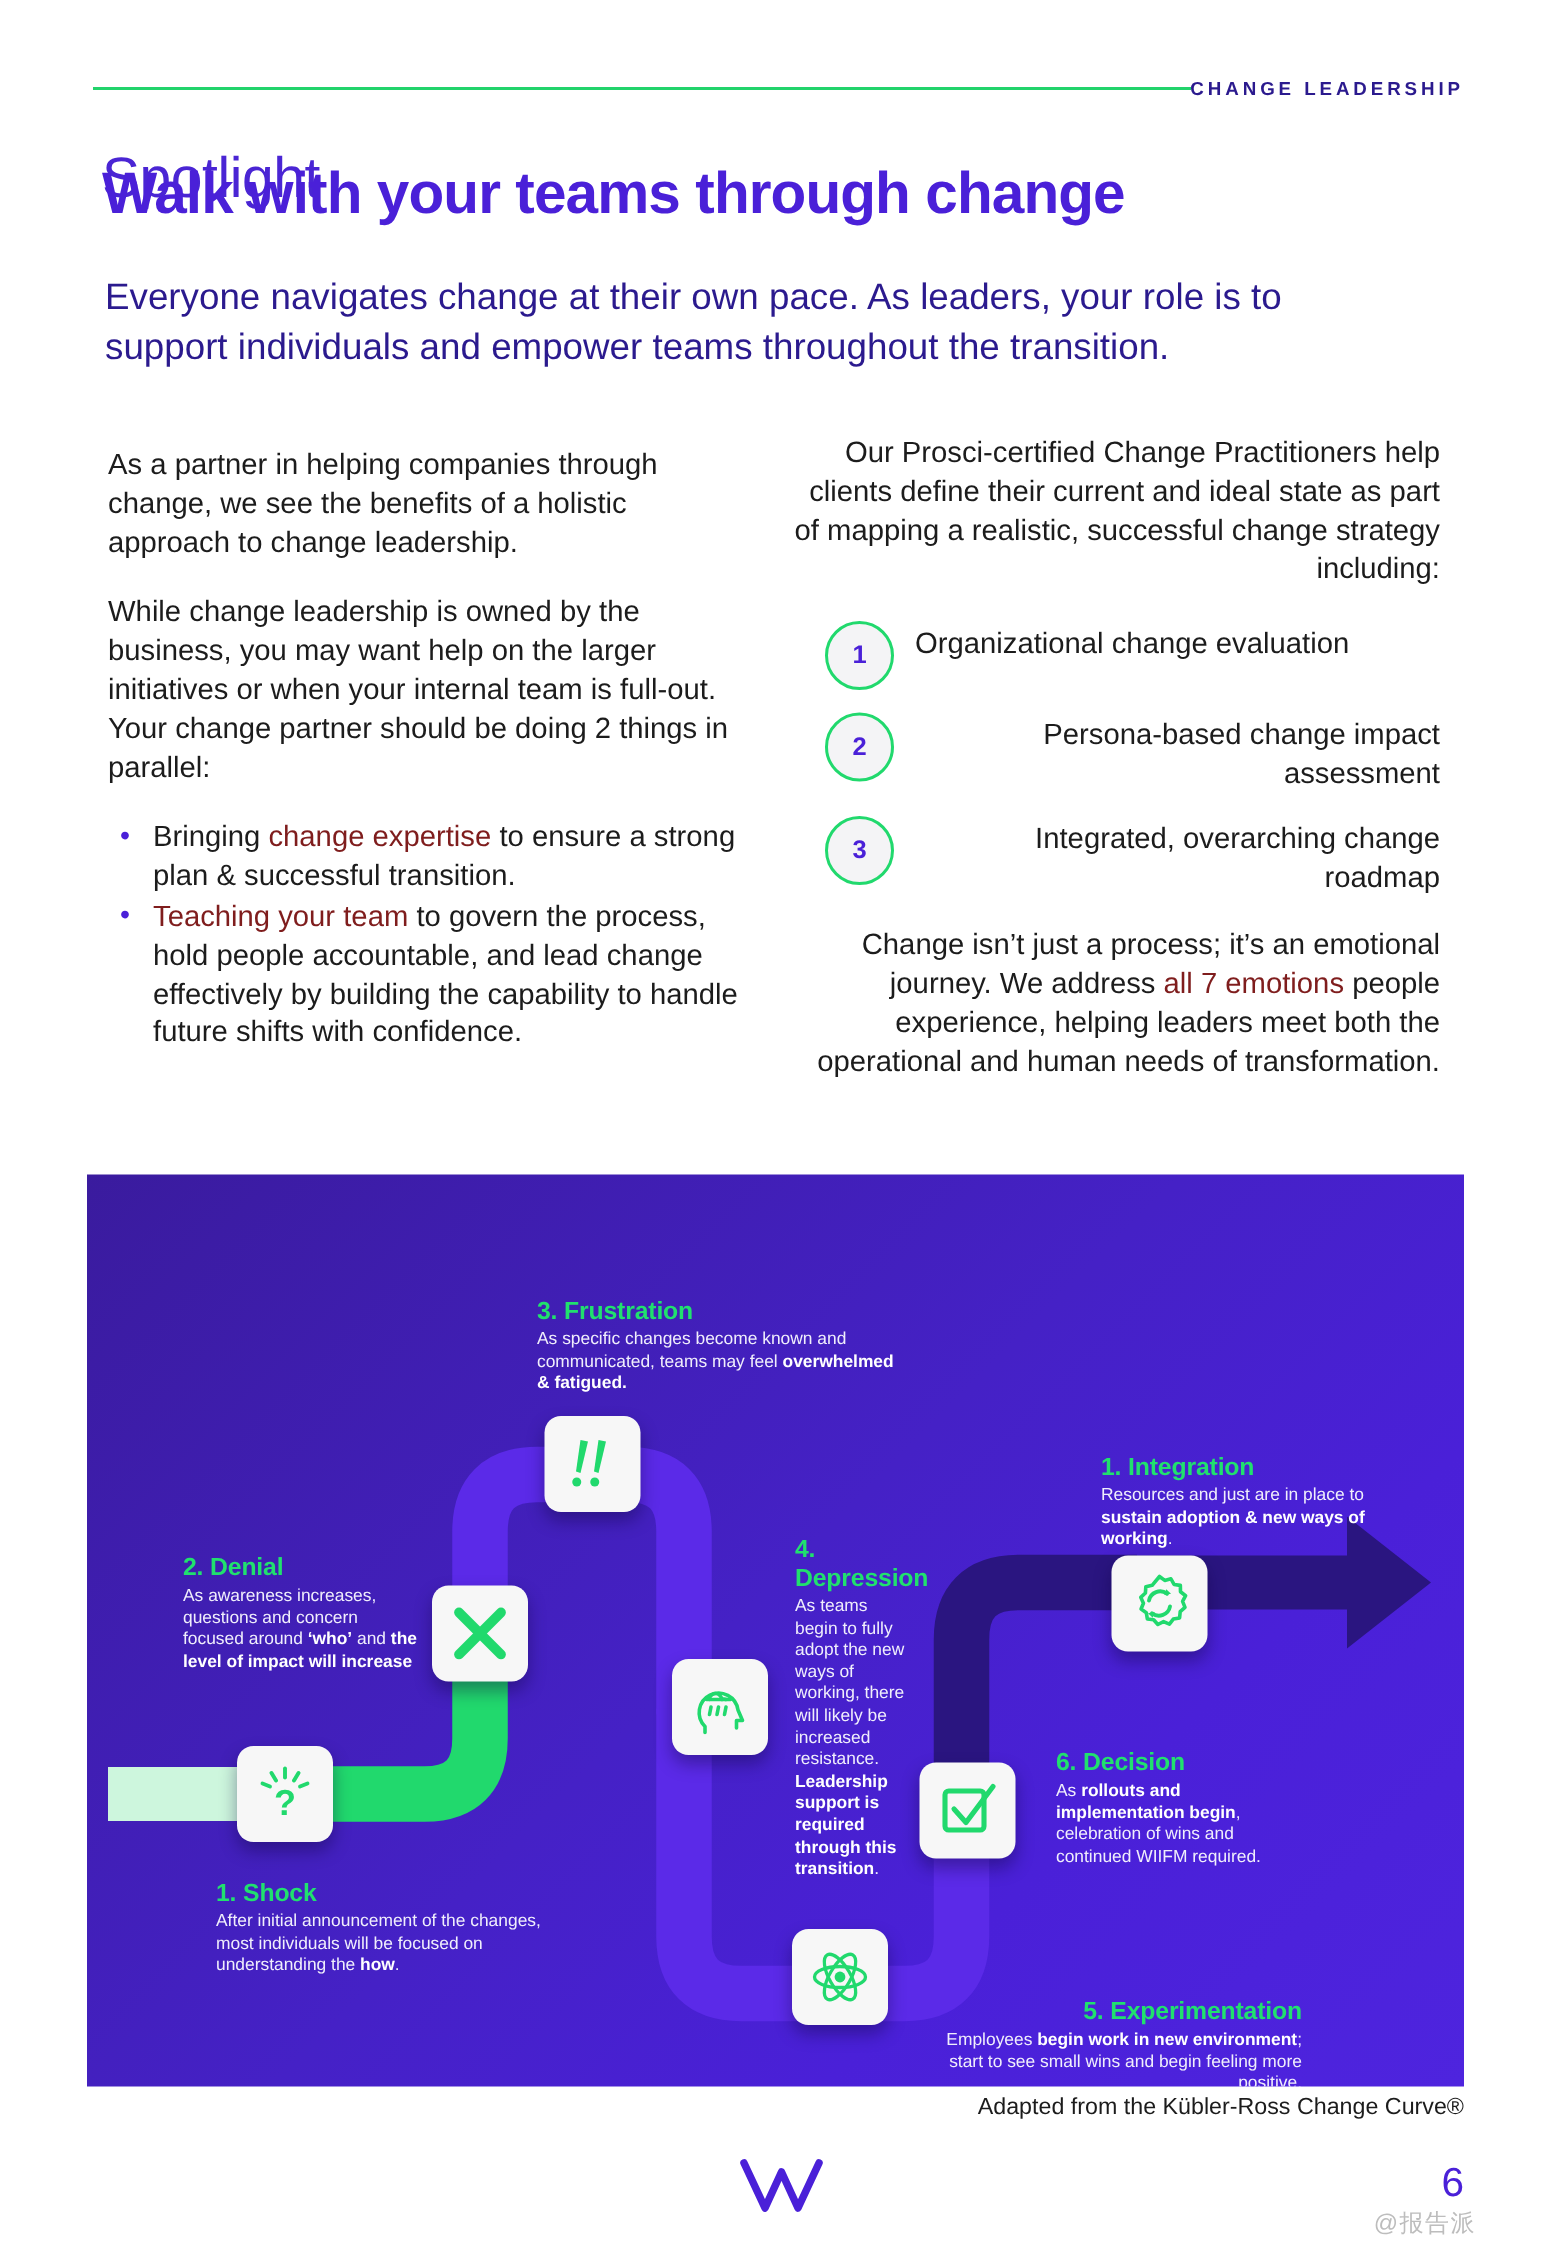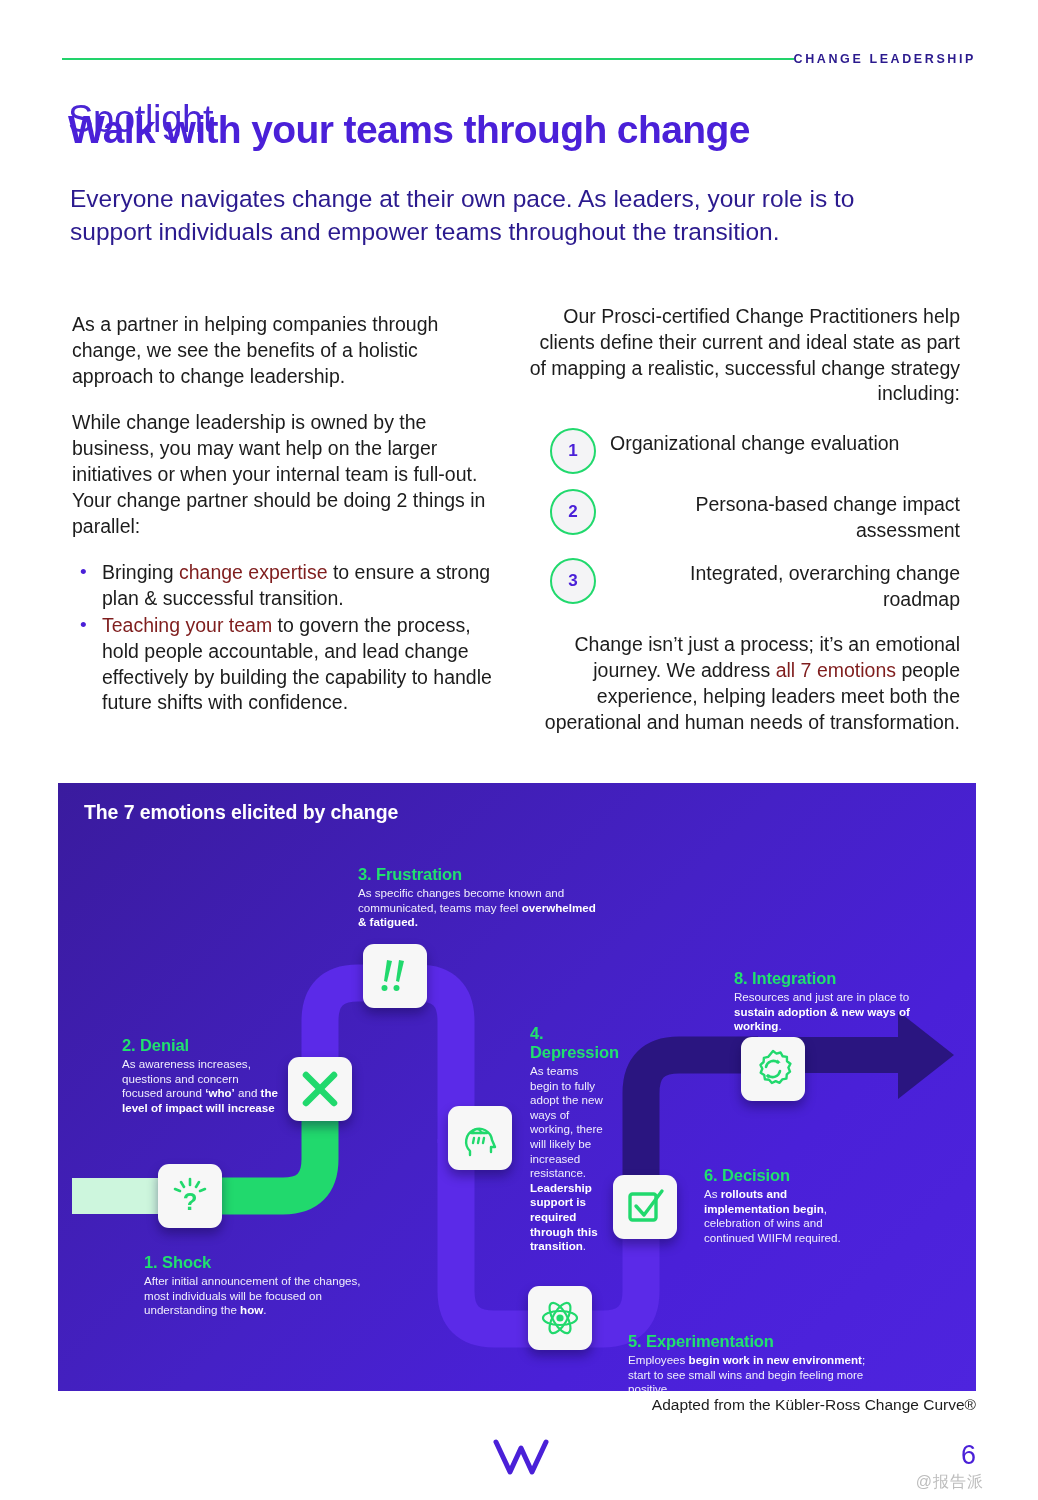--- a/index.html
+++ b/index.html
@@ -27,21 +27,21 @@
     font-size:39px; font-weight:700; color:#4a20d8; letter-spacing:-0.6px;text-align:right;
   }
   .lede {
     position:absolute; left:70px; top:182px; width:830px;
     font-size:24.5px; line-height:33px; color:#2b1a8e; font-weight:400;
   }
   
   .col-left  { position:absolute; left:72px; top:298px; width:432px; }
   .col-right { position:absolute; left:528px; top:290px; width:432px;text-align:right; }
   .para {
-    font-size:19.5px; line-height:25.8px; color:#1c1c1c; margin-bottom:21px;margin-top:14px;
+    font-size:19.5px; line-height:25.8px; color:#1c1c1c; margin-bottom:21px;
   }
   .para:last-child { margin-bottom:0; }
   .bullets { list-style:none; margin-top:2px; }
   .bullets li {
     position:relative; padding-left:30px;
     font-size:19.5px; line-height:25.8px; color:#1c1c1c; margin-bottom:1px;
   }
   .bullets li:before {
     content:"•"; position:absolute; left:8px; top:-1px; color:#4a20d8; font-size:19px;
   }
@@ -72,21 +72,21 @@
   .flow { position:absolute; inset:0; }
   
   .blk { position:absolute; color:#ffffff; }
   .blk h4 { font-size:16.5px; font-weight:700; color:#21e06e; margin-bottom:2px; letter-spacing:-0.1px; }
   .blk p  { font-size:11.6px; line-height:14.6px; font-weight:400; color:#f0eefc; }
   .blk p b { font-weight:700; color:#ffffff; }
   .b-frust  { left:300px; top:82px;  width:240px; }
   .b-denial { left:64px;  top:253px; width:160px; }
   .b-shock  { left:86px;  top:470px; width:240px; }
   .b-depr   { left:472px; top:241px; width:78px;  }
-  .b-exper  { left:570px; top:549px; width:240px; }
+  .b-exper  { left:570px; top:549px; width:240px;text-align:right; }
   .b-decis  { left:646px; top:383px; width:170px; }
   .b-integ  { left:676px; top:186px; width:190px; }
   
   .card {
     position:absolute; width:64px; height:64px; border-radius:11px;
     background:#f7f7f7; box-shadow:0 6px 11px rgba(14,5,60,0.40);
     display:flex; align-items:center; justify-content:center;
   }
   .card:after {
     content:""; position:absolute; right:-9px; top:12px;
@@ -148,21 +148,20 @@
     </div>
     <div class="numrow">
       <div class="numcircle">3</div>
       <div class="numtext">Integrated, overarching change roadmap</div>
     </div>
   </div>
   <p class="para closing"><span>Change isn’t just a process; it’s an emotional journey. We address </span><b class="accent">all 7 emotions</b><span> people experience, helping leaders meet both the operational and human needs of transformation.</span></p>
 </div>
 
 <div class="info">
-  <div class="info-title">The 7 emotions elicited by change</div>
 
   <svg class="flow" viewBox="0 0 918 608" width="918" height="608">
 
     <rect x="14" y="395" width="112" height="36" fill="#cdf6dd"></rect>
 
     <path d="M100 413 H225 Q262 413 262 376 V296" fill="none" stroke="#21d96d" stroke-width="37" stroke-linecap="butt"></path>
 
     <path d="M262 300 V238 Q262 200 300 200 H360 Q398 200 398 238 V360" fill="none" stroke="#5b2ae8" stroke-width="37" stroke-linecap="butt"></path>
 
     <path d="M398 356 V508 Q398 546 436 546 H545 Q583 546 583 508 V430" fill="none" stroke="#5b2ae8" stroke-width="37" stroke-linecap="butt"></path>
@@ -274,21 +273,21 @@
     <h4>5. Experimentation</h4>
     <p><span>Employees </span><b>begin work in new environment</b><span>; start to see small wins and begin feeling more positive.</span></p>
   </div>
 
   <div class="blk b-decis">
     <h4>6. Decision</h4>
     <p><span>As </span><b>rollouts and implementation begin</b><span>, celebration of wins and continued WIIFM required.</span></p>
   </div>
 
   <div class="blk b-integ">
-    <h4>8. Integration</h4>
+    <h4>1. Integration</h4>
     <p><span>Resources and just are in place to </span><b>sustain adoption &amp; new ways of working</b><span>.</span></p>
   </div>
 </div>
 
 <div class="credit">Adapted from the Kübler-Ross Change Curve®</div>
 <div class="logo">
   <svg width="58" height="40" viewBox="0 0 58 40">
     <path d="M4 4 L18 34 L29 10 L40 34 L54 4" fill="none" stroke="#4a20d8" stroke-width="5" stroke-linecap="round" stroke-linejoin="round"></path>
   </svg>
 </div>

